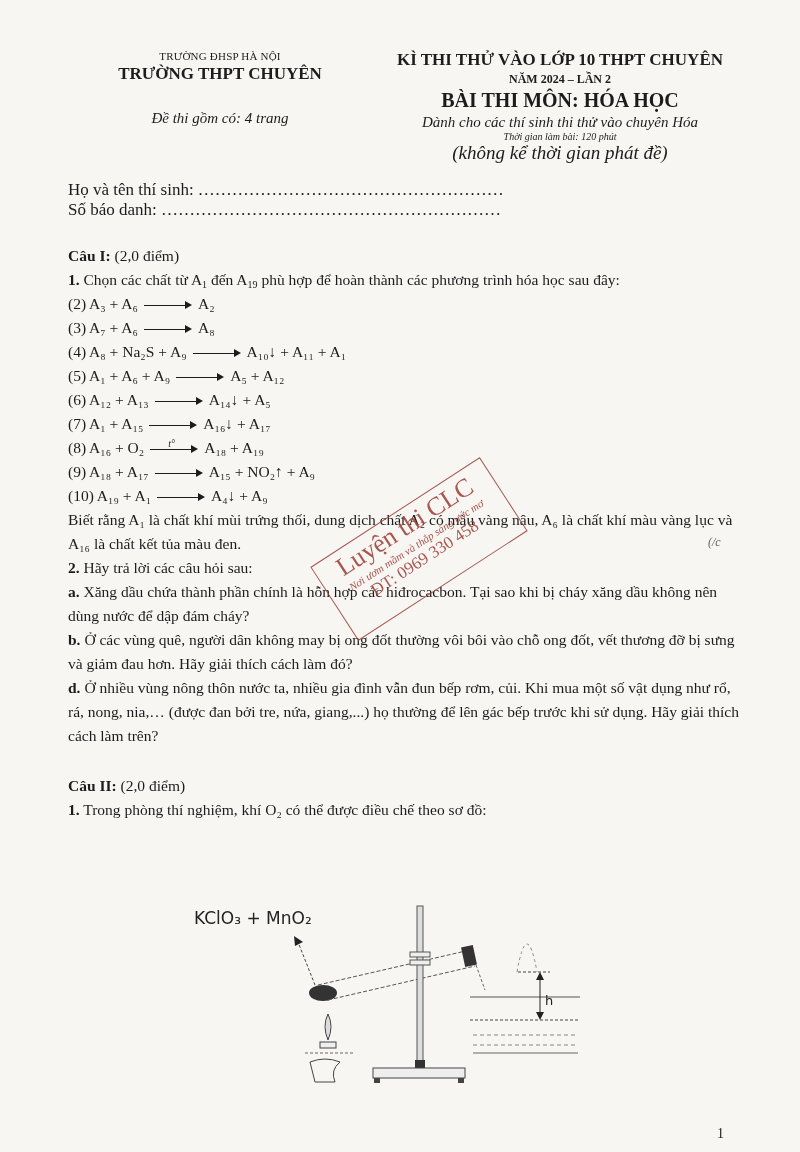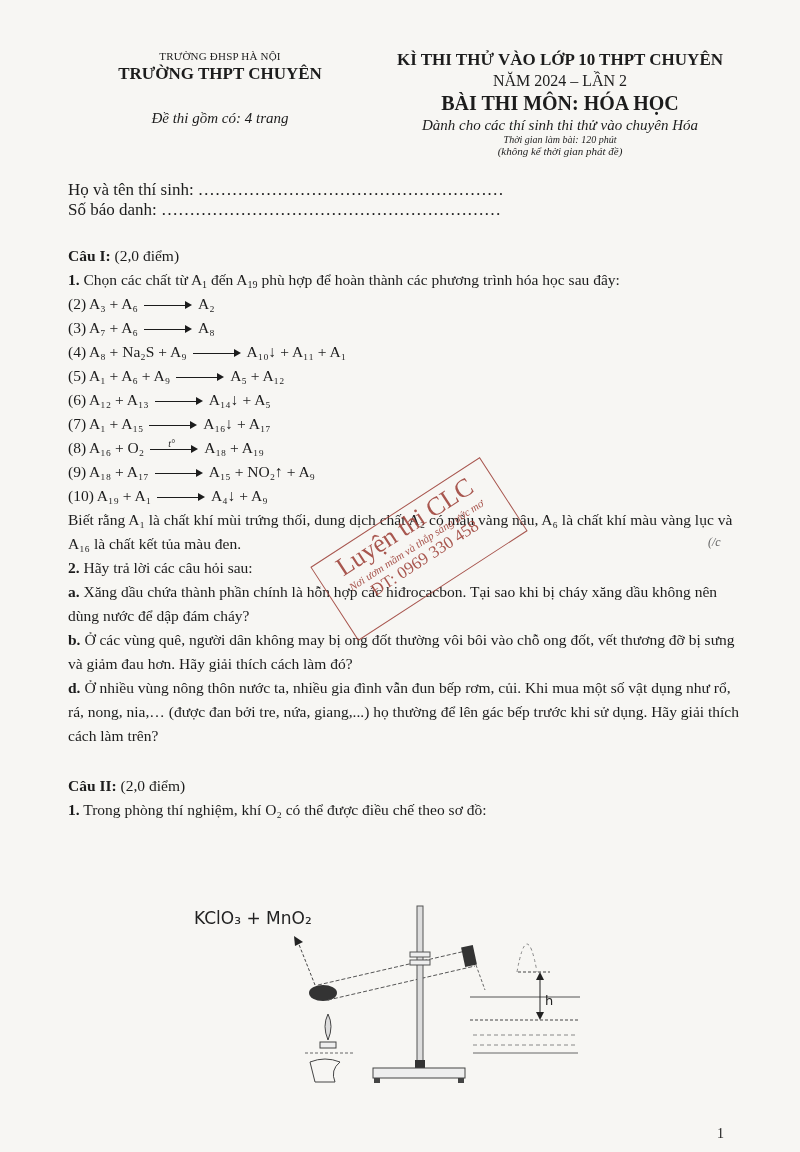--- a/index.html
+++ b/index.html
@@ -10,25 +10,25 @@
     color: #1c1c1c;
     position: relative;
   }
   .page { position: absolute; left: 0; top: 0; width: 800px; height: 1152px; }
   .hdr-left { position: absolute; left: 100px; top: 50px; width: 240px; text-align: center; }
   .hdr-left .l1 { font-size: 11px; letter-spacing: 0.2px; }
   .hdr-left .l2 { font-size: 17px; font-weight: bold; margin-top: 2px; }
   .hdr-left .l3 { font-size: 15px; font-style: italic; margin-top: 26px; }
   .hdr-right { position: absolute; left: 360px; top: 50px; width: 400px; text-align: center; }
   .hdr-right .r1 { font-size: 17px; font-weight: bold; }
-  .hdr-right .r2 { font-size: 16px; font-weight: normal; margin-top: 2px; }
+  .hdr-right .r2 { font-size: 12px; font-weight: bold; margin-top: 2px; }
   .hdr-right .r3 { font-size: 20px; font-weight: bold; margin-top: 2px; }
   .hdr-right .r4 { font-size: 15px; font-style: italic; margin-top: 2px; }
   .hdr-right .r5 { font-size: 10px; font-style: italic; }
-  .hdr-right .r6 { font-size: 11px; font-style: italic; }
+  .hdr-right .r6 { font-size: 19px; font-style: italic; }
   .field { position: absolute; left: 68px; font-size: 17px; }
   .body { position: absolute; left: 68px; width: 680px; font-size: 15.5px; line-height: 24px; }
   .body p { margin: 0; }
   .b { font-weight: bold; }
   .eq { white-space: nowrap; }
   sub { font-size: 10px; vertical-align: -3px; line-height: 0; }
   .arr { display: inline-block; position: relative; width: 48px; height: 10px; margin: 0 6px; vertical-align: middle; }
   .arr::before { content: ""; position: absolute; left: 0; right: 4px; top: 5px; border-top: 1.2px solid #1c1c1c; }
   .arr::after { content: ""; position: absolute; right: 0; top: 1px; border-left: 7px solid #1c1c1c; border-top: 4px solid transparent; border-bottom: 4px solid transparent; }
   .arr .cond { position: absolute; left: 18px; top: -12px; font-size: 10px; font-style: italic; }

